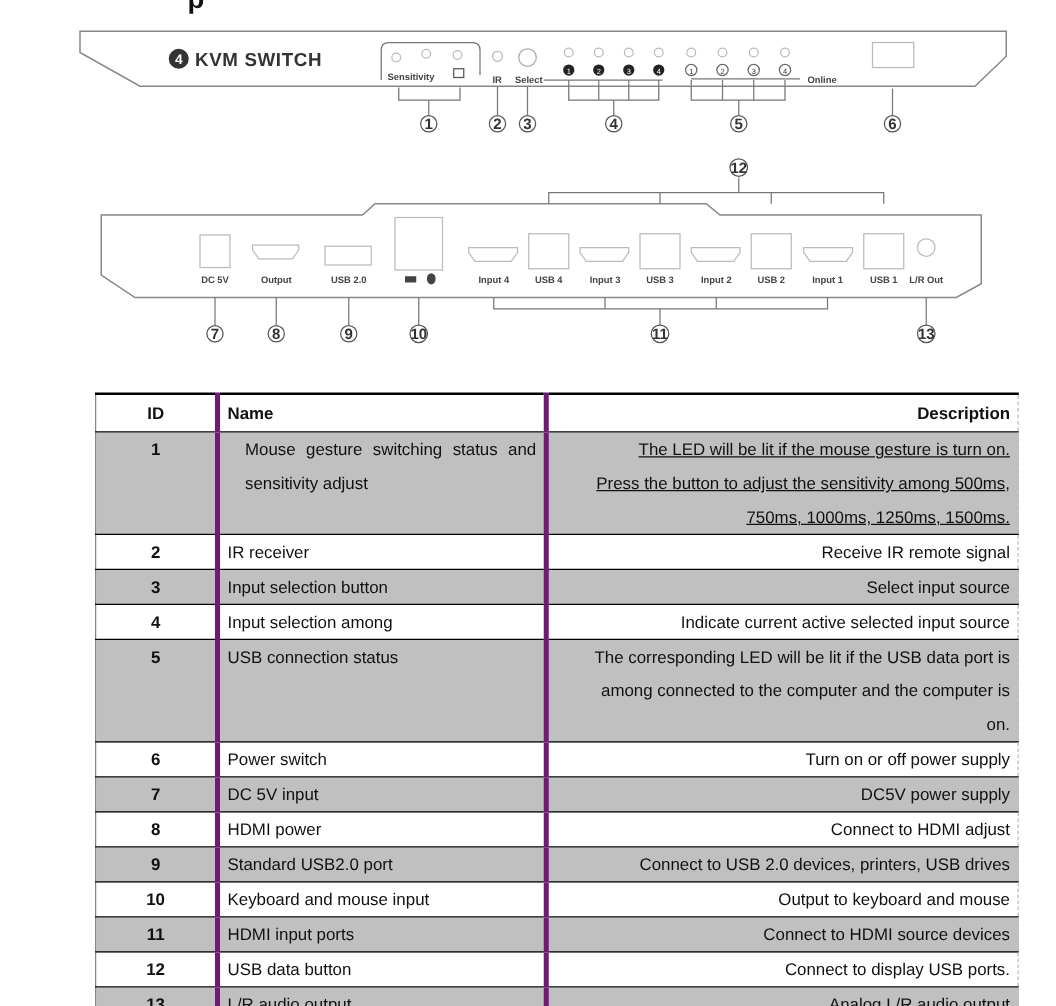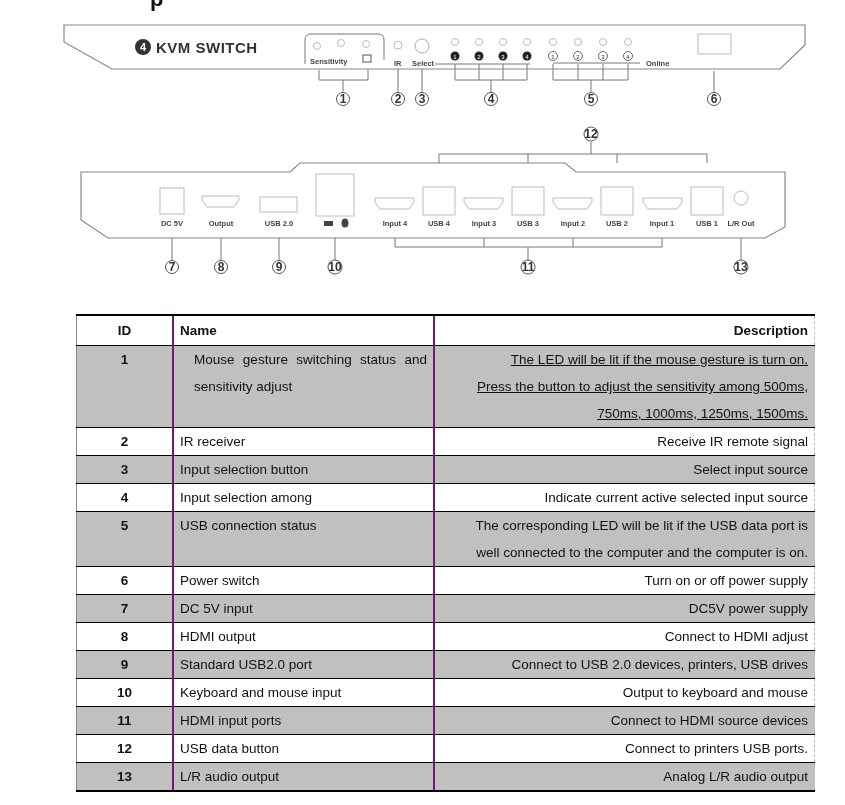--- a/index.html
+++ b/index.html
@@ -2,21 +2,21 @@
 <html><head>
 <meta charset="utf-8">
 <style>
   html, body { margin:0; padding:0; background:#fff; }
   body { width:845px; height:805px; position:relative; overflow:hidden; font-family:"Liberation Sans", sans-serif; color:#111; }
   .abs { position:absolute; }
   svg text { font-family:"Liberation Sans", sans-serif; }
   .callout { font-family:"Liberation Sans", sans-serif; font-size:12px; font-weight:bold; fill:#333; }
   .lbl { font-size:7.5px; font-weight:bold; fill:#444; }
   table.spec { position:absolute; left:76px; top:314px; width:739px; border-collapse:collapse; font-size:13.5px; }
-  table.spec td, table.spec th { border-left:2px solid #701a75; border-right:1px solid #000; border-bottom:1px solid #000; padding:0 6px; vertical-align:top; line-height:27px; text-align:left; }
+  table.spec td, table.spec th { border-left:4px solid #701a75; border-right:1px solid #000; border-bottom:1px solid #000; padding:0 6px; vertical-align:top; line-height:27px; text-align:left; }
   table.spec tr:first-child th { border-top:2px solid #000; }
   table.spec tr:last-child td { border-bottom:2px solid #000; }
   table.spec th { font-weight:bold; height:29px; line-height:29px; }
   table.spec th.id, table.spec td.id { width:83px; text-align:center; font-weight:bold; }
   table.spec th.nm, table.spec td.nm { width:233px; }
   table.spec tr.shade td { background:#c0c0c0; }
   table.spec td.desc { text-align:justify;padding-left:20px; }
   table.spec tr td:first-child, table.spec tr th:first-child { border-left:1px solid #888; }
   table.spec tr td:last-child, table.spec tr th:last-child { border-right:1px dashed #bbb;text-align:right; }
   .multi span { display:block;text-decoration:underline; }
@@ -217,56 +217,56 @@
     <td class="desc">Select input source</td>
   </tr>
   <tr>
     <td class="id">4</td>
     <td class="nm">Input selection among</td>
     <td class="desc">Indicate current active selected input source</td>
   </tr>
   <tr class="shade">
     <td class="id">5</td>
     <td class="nm">USB connection status</td>
-    <td class="desc">The corresponding LED will be lit if the USB data port is well connected to the computer and the computer is on.</td>
+    <td class="desc">The corresponding LED will be lit if the USB data port is among connected to the computer and the computer is on.</td>
   </tr>
   <tr>
     <td class="id">6</td>
     <td class="nm">Power switch</td>
     <td class="desc">Turn on or off power supply</td>
   </tr>
   <tr class="shade">
     <td class="id">7</td>
     <td class="nm">DC 5V input</td>
     <td class="desc">DC5V power supply</td>
   </tr>
   <tr>
     <td class="id">8</td>
-    <td class="nm">HDMI output</td>
+    <td class="nm">HDMI power</td>
     <td class="desc">Connect to HDMI adjust</td>
   </tr>
   <tr class="shade">
     <td class="id">9</td>
     <td class="nm">Standard USB2.0 port</td>
     <td class="desc">Connect to USB 2.0 devices, printers, USB drives</td>
   </tr>
   <tr>
     <td class="id">10</td>
     <td class="nm">Keyboard and mouse input</td>
     <td class="desc">Output to keyboard and mouse</td>
   </tr>
   <tr class="shade">
     <td class="id">11</td>
     <td class="nm">HDMI input ports</td>
     <td class="desc">Connect to HDMI source devices</td>
   </tr>
   <tr>
     <td class="id">12</td>
     <td class="nm">USB data button</td>
-    <td class="desc">Connect to printers USB ports.</td>
+    <td class="desc">Connect to display USB ports.</td>
   </tr>
   <tr class="shade">
     <td class="id">13</td>
     <td class="nm">L/R audio output</td>
     <td class="desc">Analog L/R audio output</td>
   </tr>
 </tbody>
   </table>
 
 </body></html>

